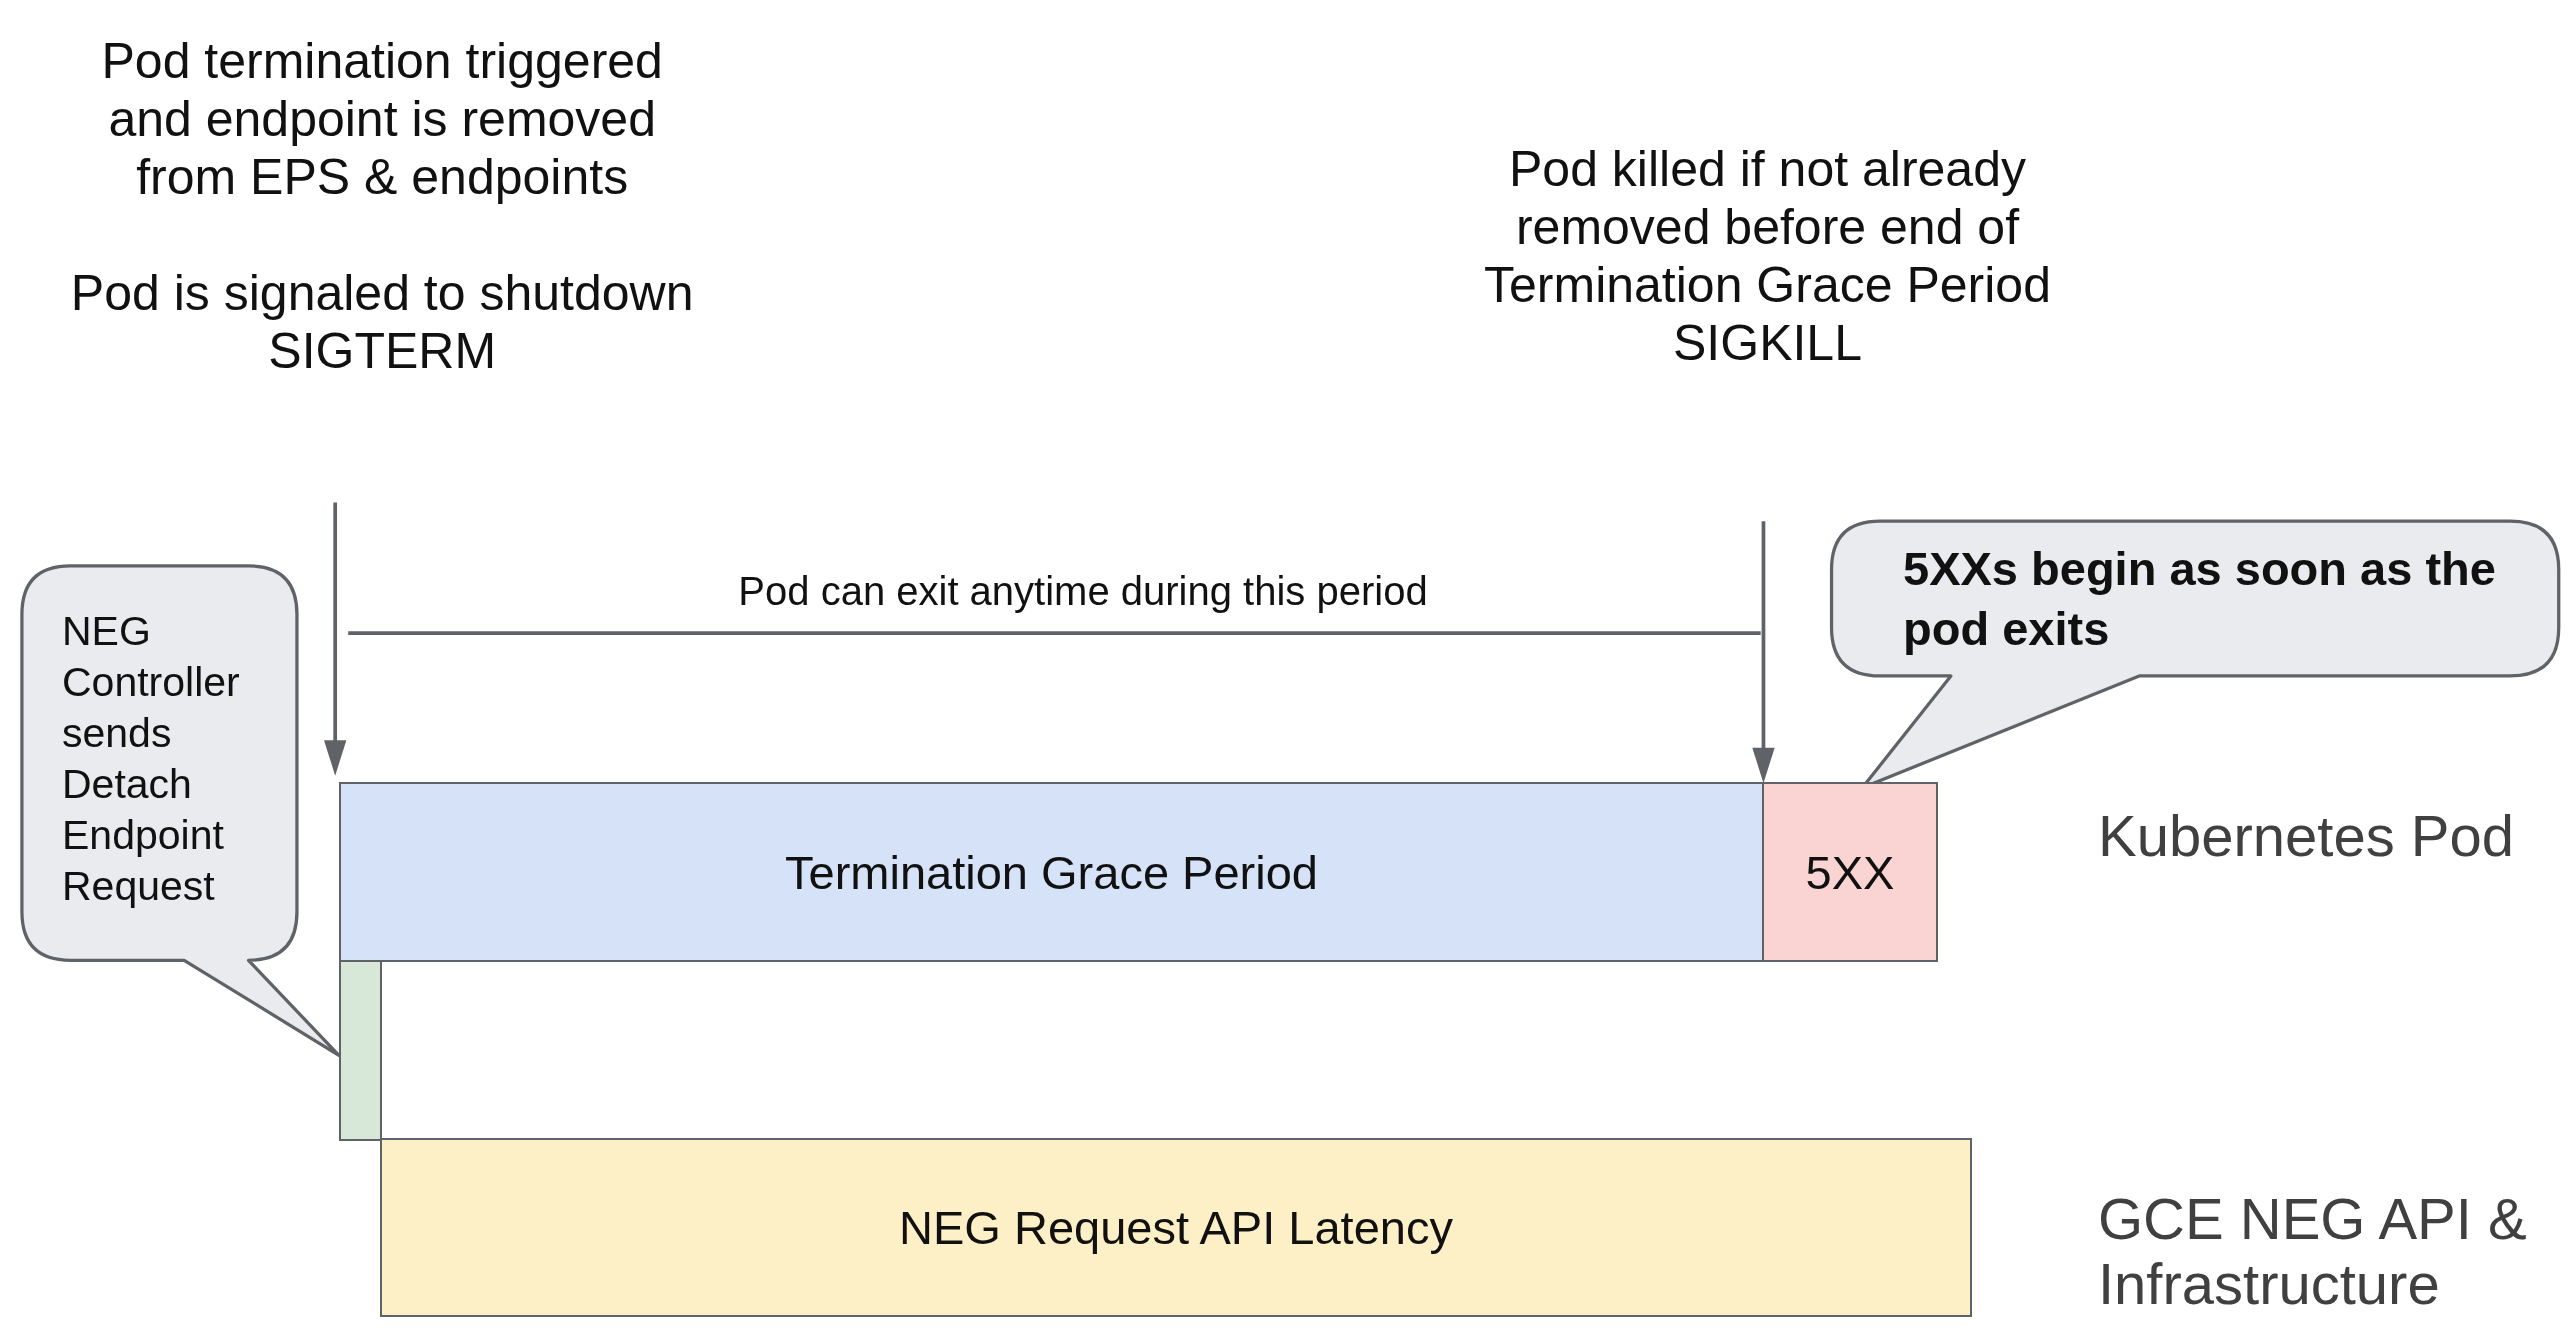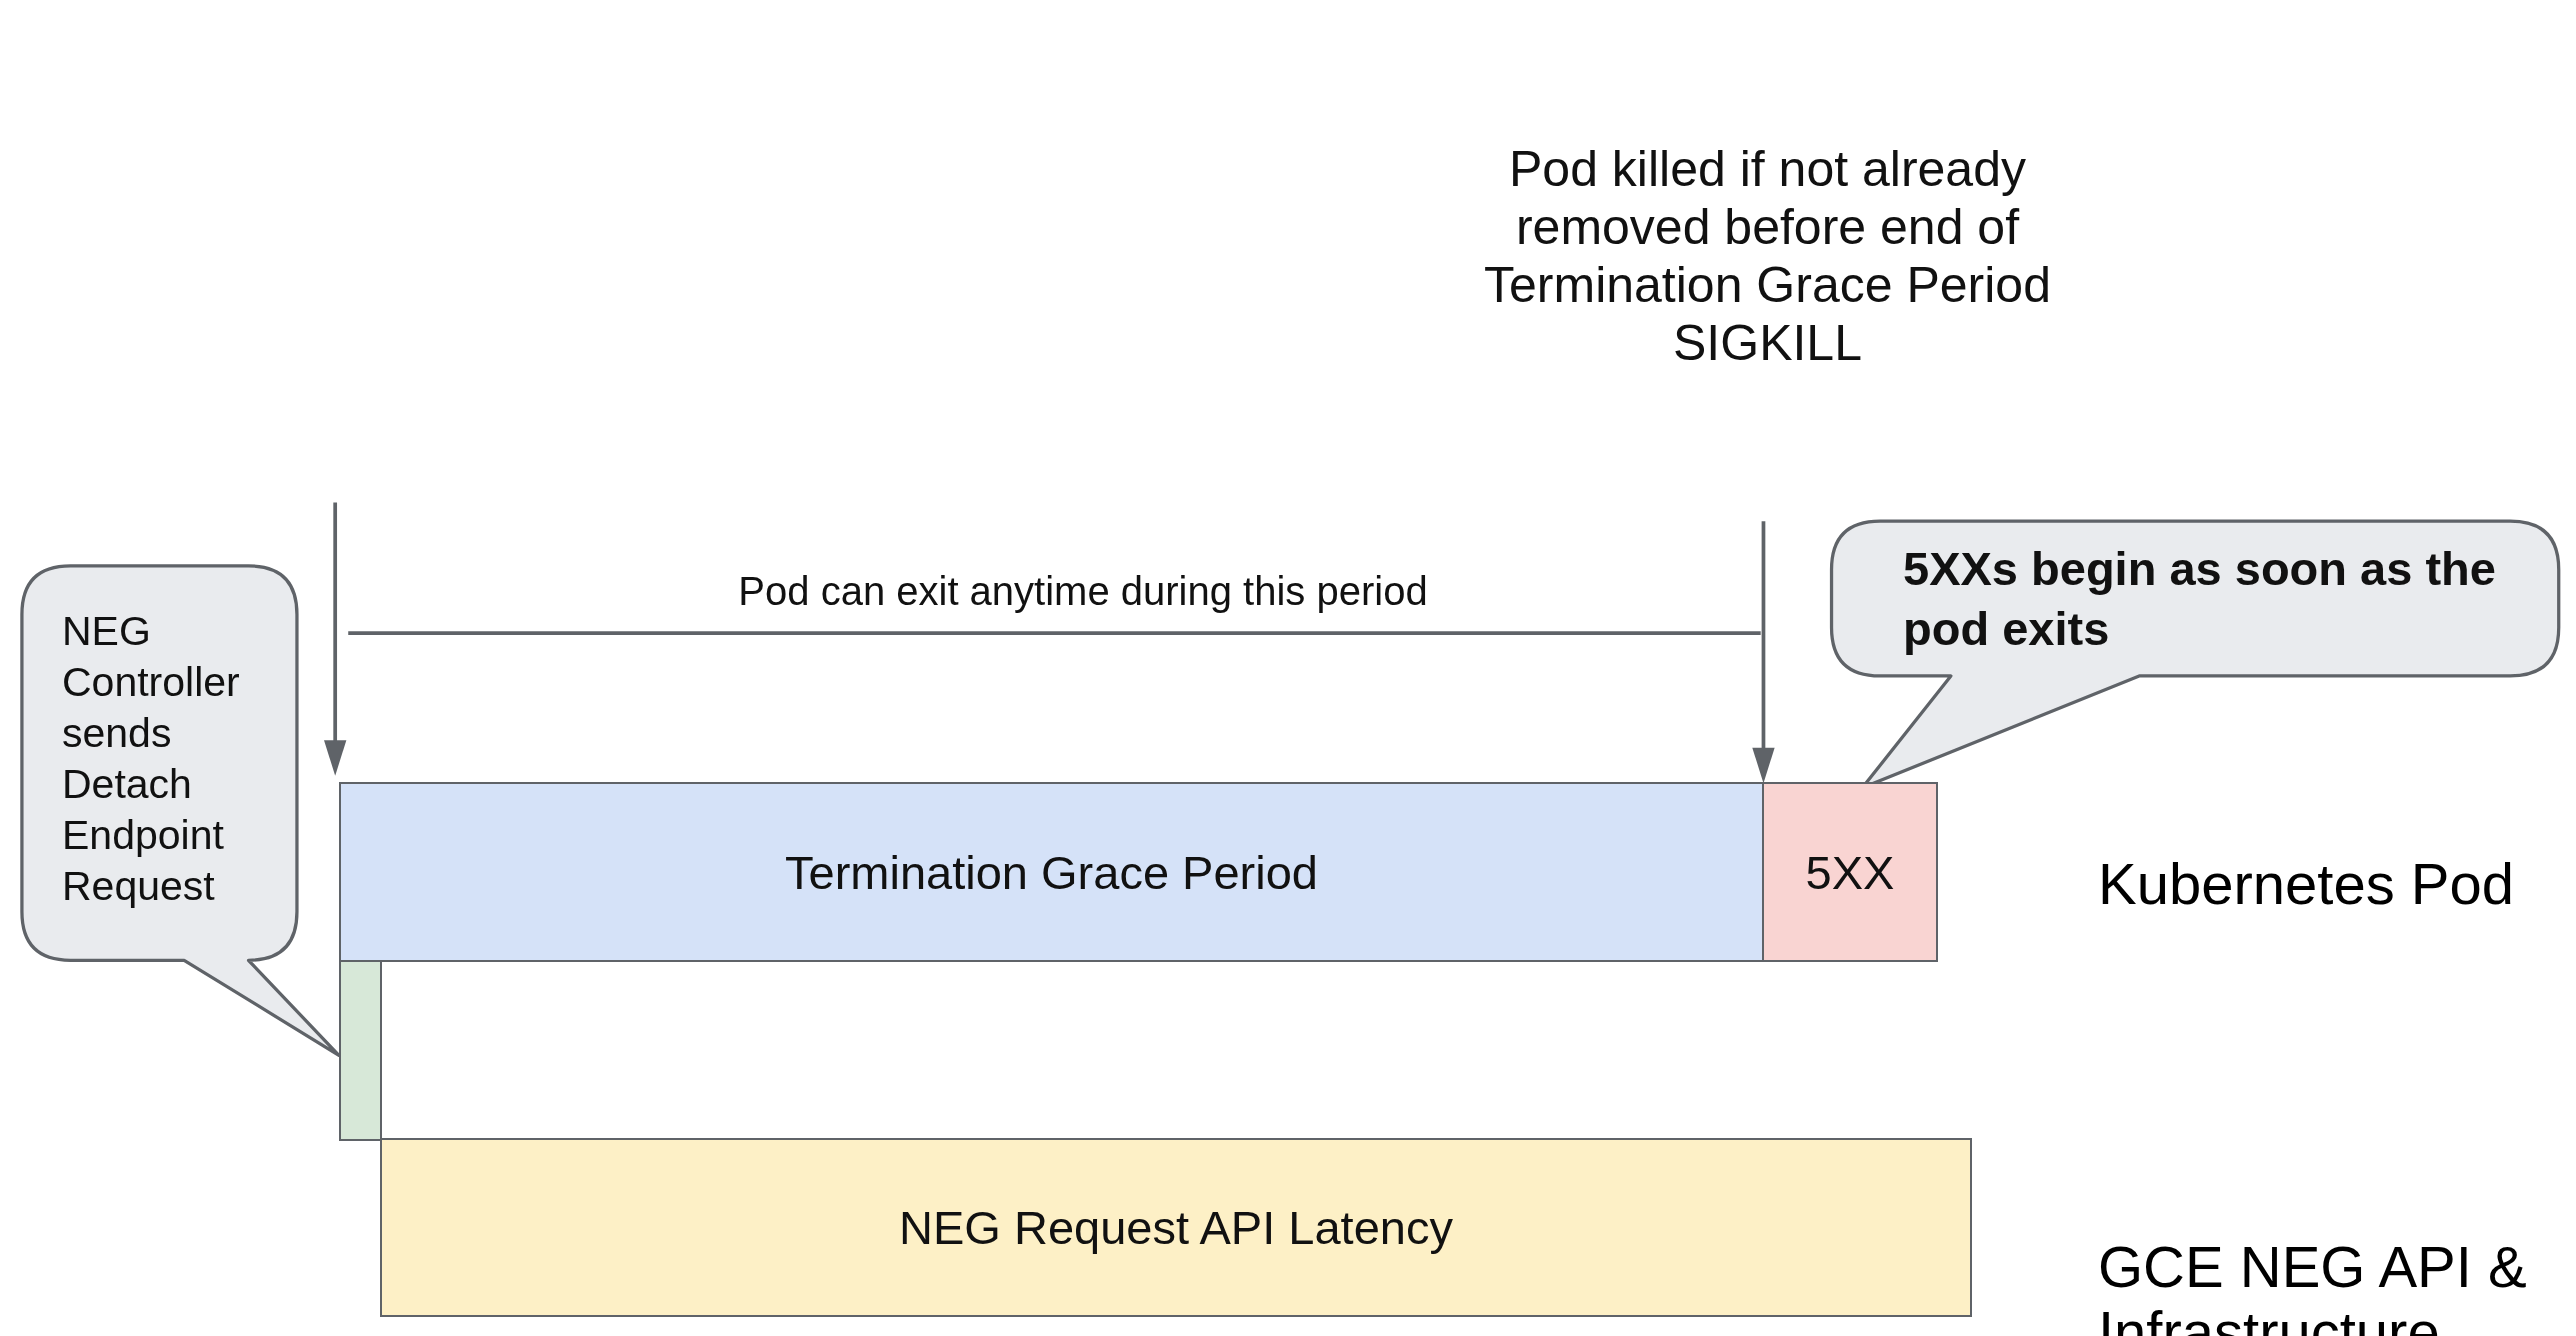--- a/index.html
+++ b/index.html
@@ -50,22 +50,21 @@
   }
   .bar-grace   { left: 339px;  top: 782px;  width: 1425px; height: 180px; background: #d5e2f8; }
   .bar-errors  { left: 1762px; top: 782px;  width: 176px;  height: 180px; background: #f9d4d2; }
   .bar-detach  { left: 339px;  top: 960px; width: 43px;   height: 181px; background: #d7e8d8; }
   .bar-latency { left: 380px;  top: 1138px; width: 1592px; height: 179px; background: #fdf0c6; }
   
   .lane-label {
     white-space: pre-line;
     font-size: 58px;
     line-height: 65px;
-    color: #000000;
-    margin-top: 48px;
+    color: #404040;
   }
   .lane-pod { left: 2098px; top: 803px; }
   .lane-neg { left: 2098px; top: 998px; }
   .lane-gce { left: 2098px; top: 1186px; width: 448px; }
   
   .bubble-text {
     white-space: pre-line;
     color: #111111;
   }
   .bubble-text-left  { left: 62px;   top: 606px; width: 229px; font-size: 41px; line-height: 51px; }
@@ -91,20 +90,26 @@
     <line x1="373" y1="679" x2="1888" y2="679" stroke="#5f6368" stroke-width="4"></line>
 
     <path d="M 75,607 L 266,607 Q 318,607 318,659 L 318,978 Q 318,1030 266,1030
              L 363,1132 L 197,1030 L 75,1030 Q 23,1030 23,978 L 23,659 Q 23,607 75,607 Z" fill="#e9ebee" stroke="#5f6368" stroke-width="3.5" stroke-linejoin="round"></path>
 
     <path d="M 2016,559 L 2692,559 Q 2744,559 2744,611 L 2744,673 Q 2744,725 2692,725
              L 2294,725 L 1997,845 L 2092,725 L 2016,725 Q 1964,725 1964,673
              L 1964,611 Q 1964,559 2016,559 Z" fill="#e9ebee" stroke="#5f6368" stroke-width="3.5" stroke-linejoin="round"></path>
   </svg>
 
+  <div class="abs note note-top-left">Pod termination triggered
+and endpoint is removed
+from EPS &amp; endpoints
+
+Pod is signaled to shutdown
+SIGTERM</div>
   <div class="abs note note-top-right">Pod killed if not already
 removed before end of
 Termination Grace Period
 SIGKILL</div>
   <div class="abs period-label">Pod can exit anytime during this period</div>
 
   <div class="abs bar bar-grace">
     <span>Termination Grace Period</span>
   </div>
   <div class="abs bar bar-errors">

